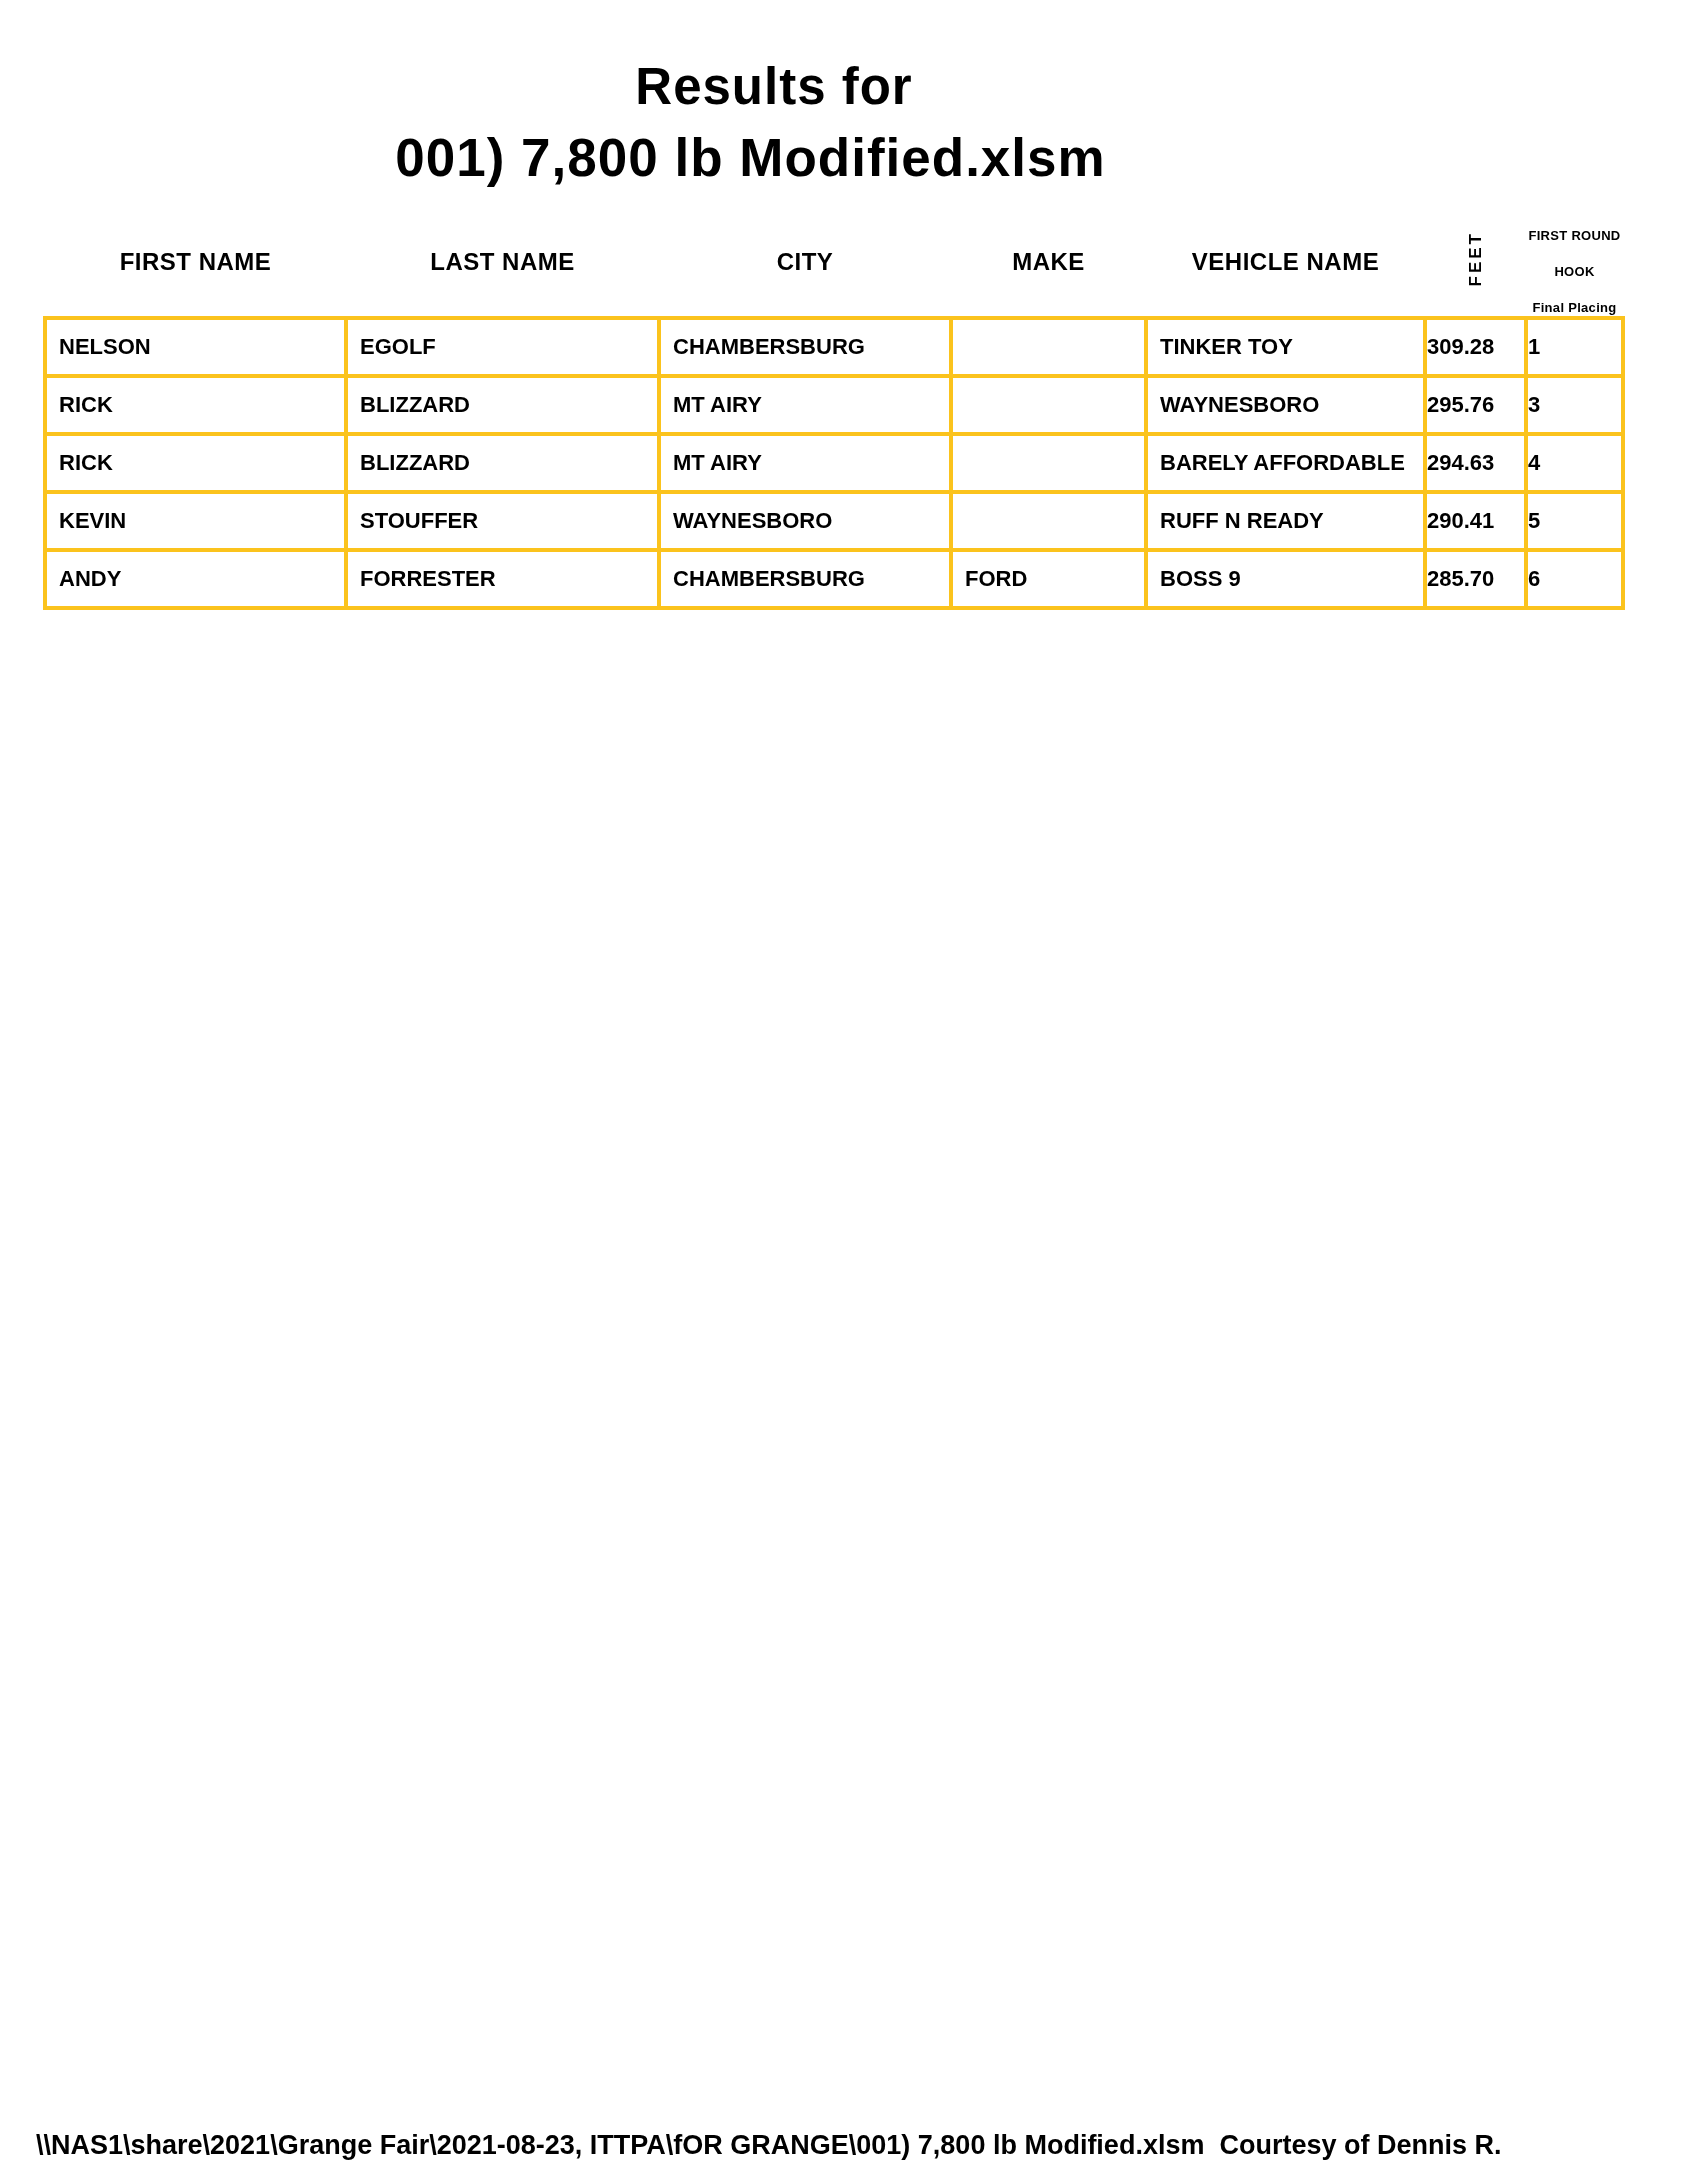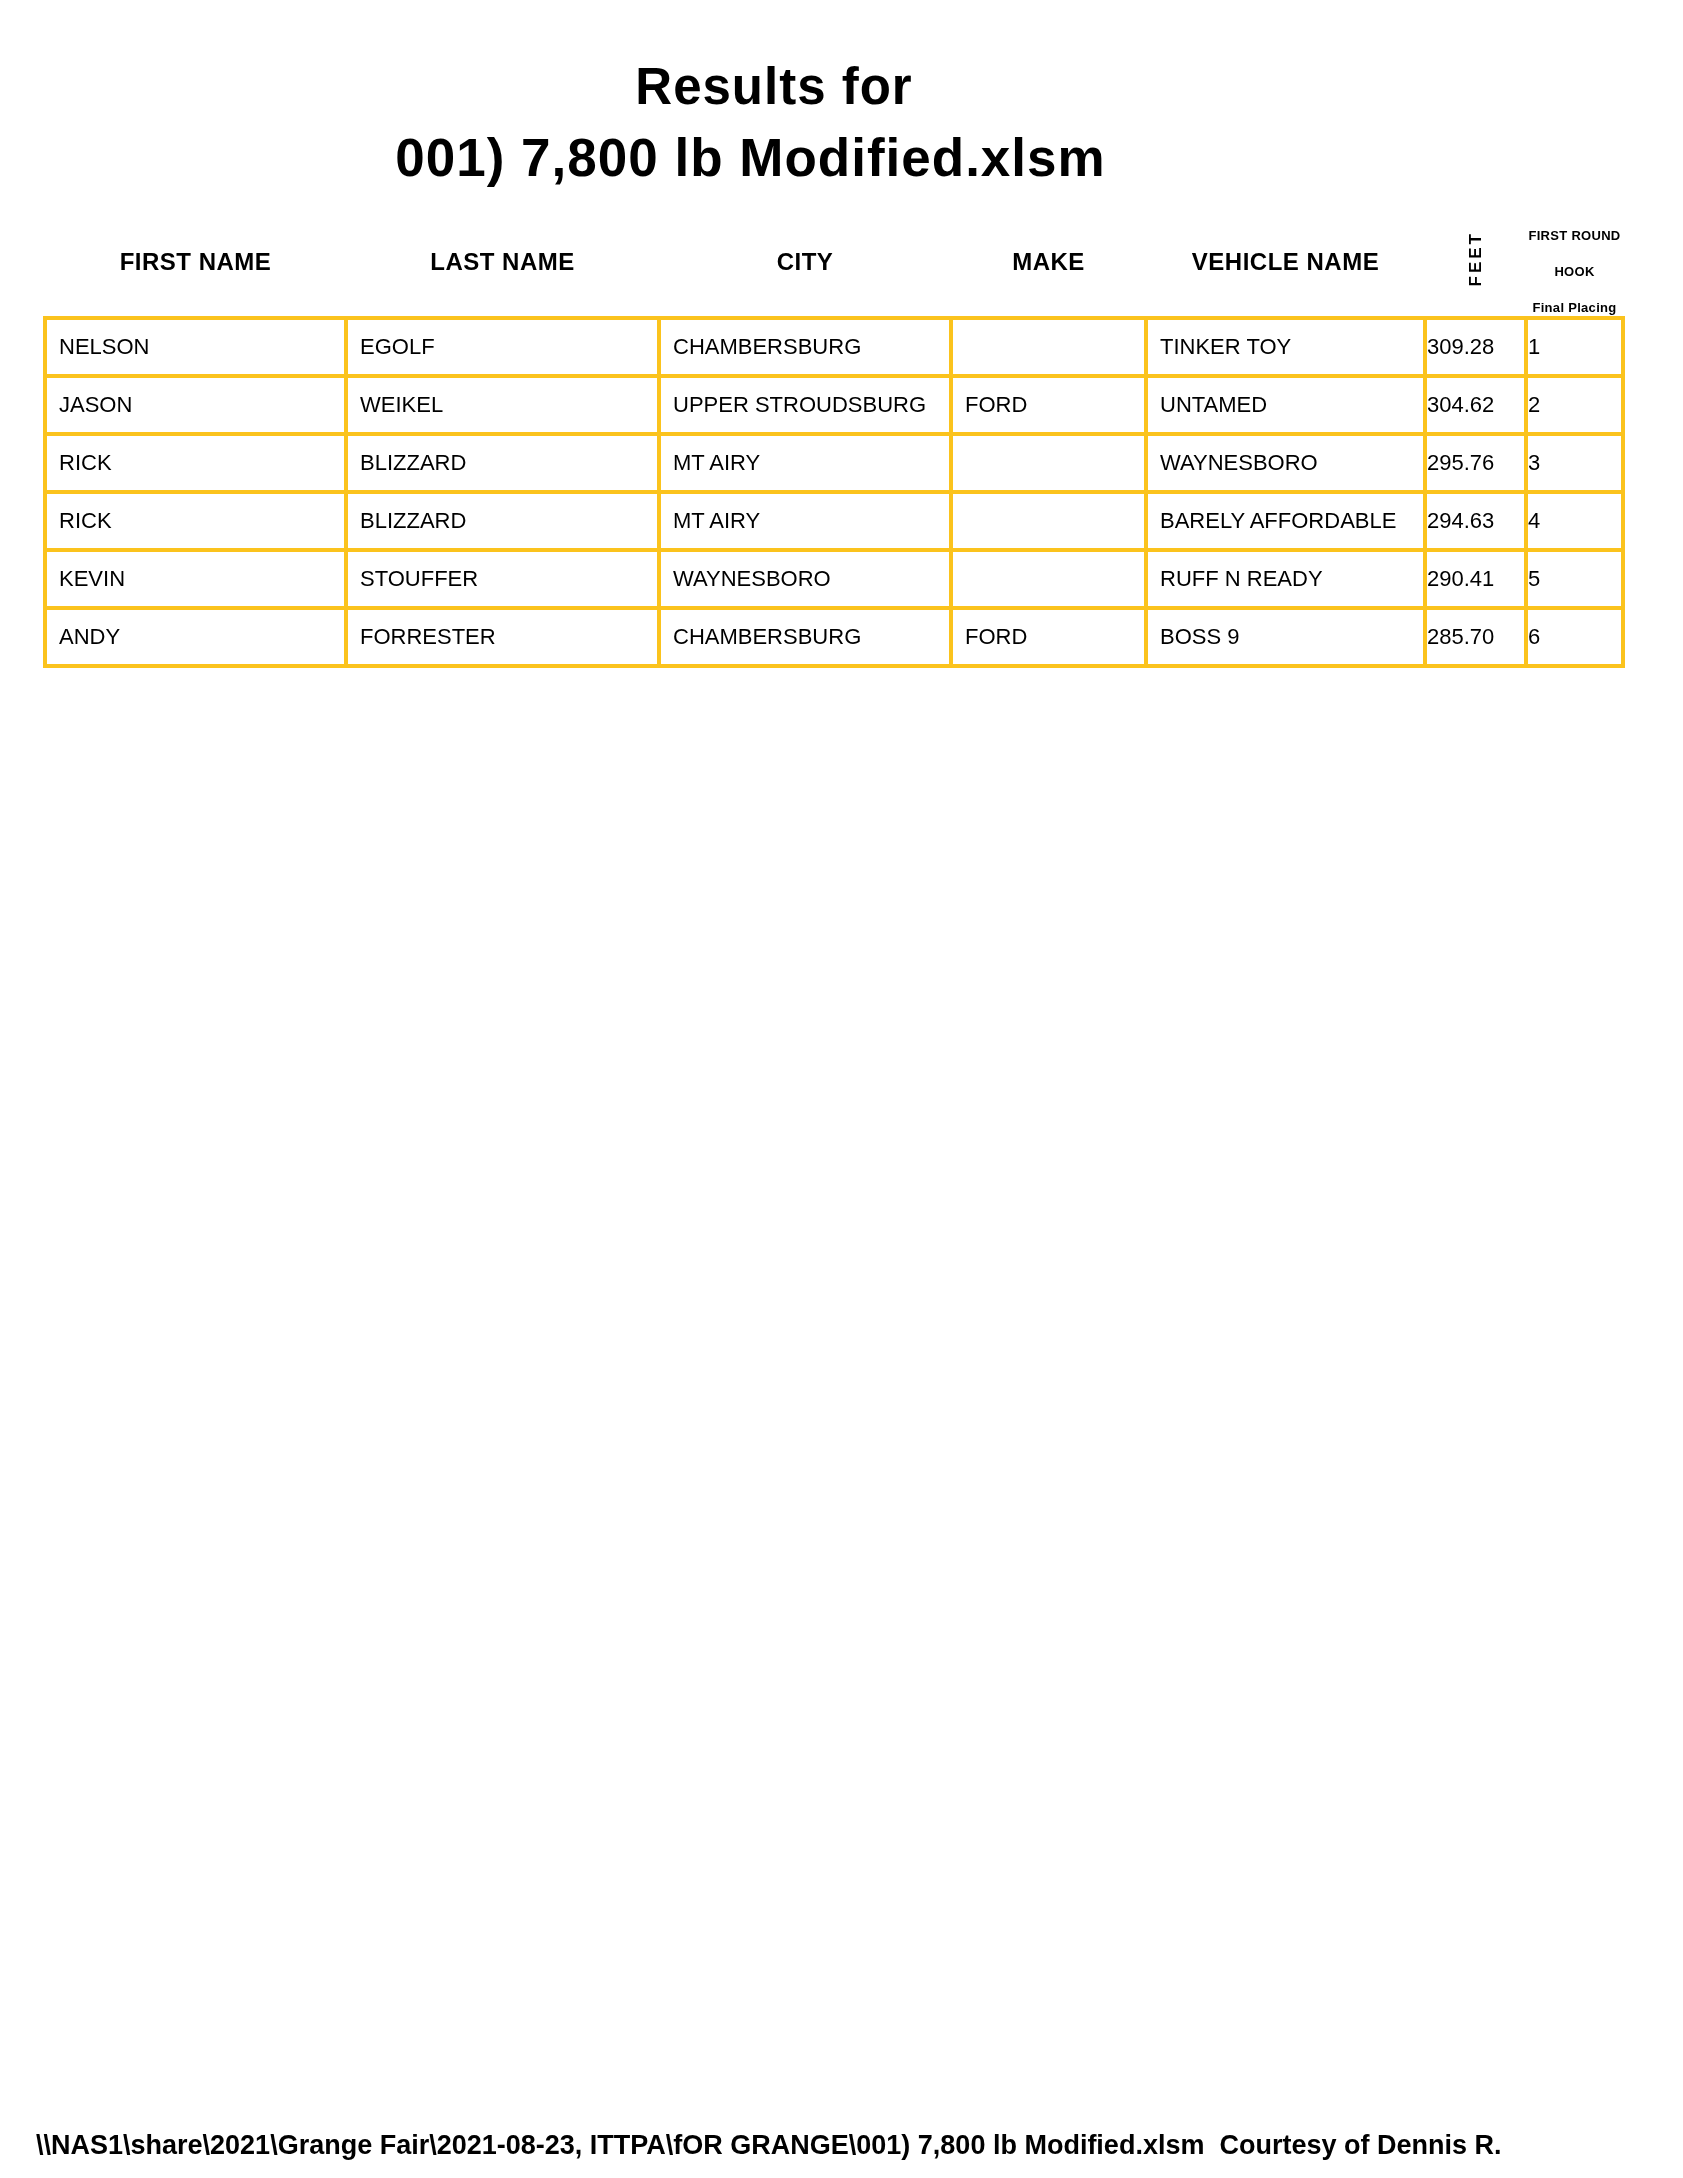--- a/index.html
+++ b/index.html
@@ -55,21 +55,21 @@
     writing-mode:vertical-rl;
     transform:rotate(180deg);
     font-size:17px;font-weight:bold;letter-spacing:3px;
     line-height:1;
   }
   .small-hdr{font-size:13px;font-weight:bold;line-height:16px;letter-spacing:0.3px;margin-top:20px;}
 
   tbody td{
     border:4px solid var(--gold);
     height:54px;
-    font-size:22px;font-weight:normal;
+    font-size:22px;font-weight:bold;
     padding:0 0 0 12px;
     vertical-align:middle;
     white-space:nowrap;
     overflow:hidden;
   }
   tbody td.num{
     text-align:left;
     padding:0;
   }
 
@@ -119,29 +119,20 @@
         <tr>
           <td class="c0">NELSON</td>
           <td class="c1">EGOLF</td>
           <td class="c2">CHAMBERSBURG</td>
           <td class="c3"></td>
           <td class="c4">TINKER TOY</td>
           <td class="c5 num">309.28</td>
           <td class="c6 num">1</td>
         </tr>
         <tr>
-          <td class="c0">JASON</td>
-          <td class="c1">WEIKEL</td>
-          <td class="c2">UPPER STROUDSBURG</td>
-          <td class="c3">FORD</td>
-          <td class="c4">UNTAMED</td>
-          <td class="c5 num">304.62</td>
-          <td class="c6 num">2</td>
-        </tr>
-        <tr>
           <td class="c0">RICK</td>
           <td class="c1">BLIZZARD</td>
           <td class="c2">MT AIRY</td>
           <td class="c3"></td>
           <td class="c4">WAYNESBORO</td>
           <td class="c5 num">295.76</td>
           <td class="c6 num">3</td>
         </tr>
         <tr>
           <td class="c0">RICK</td>

